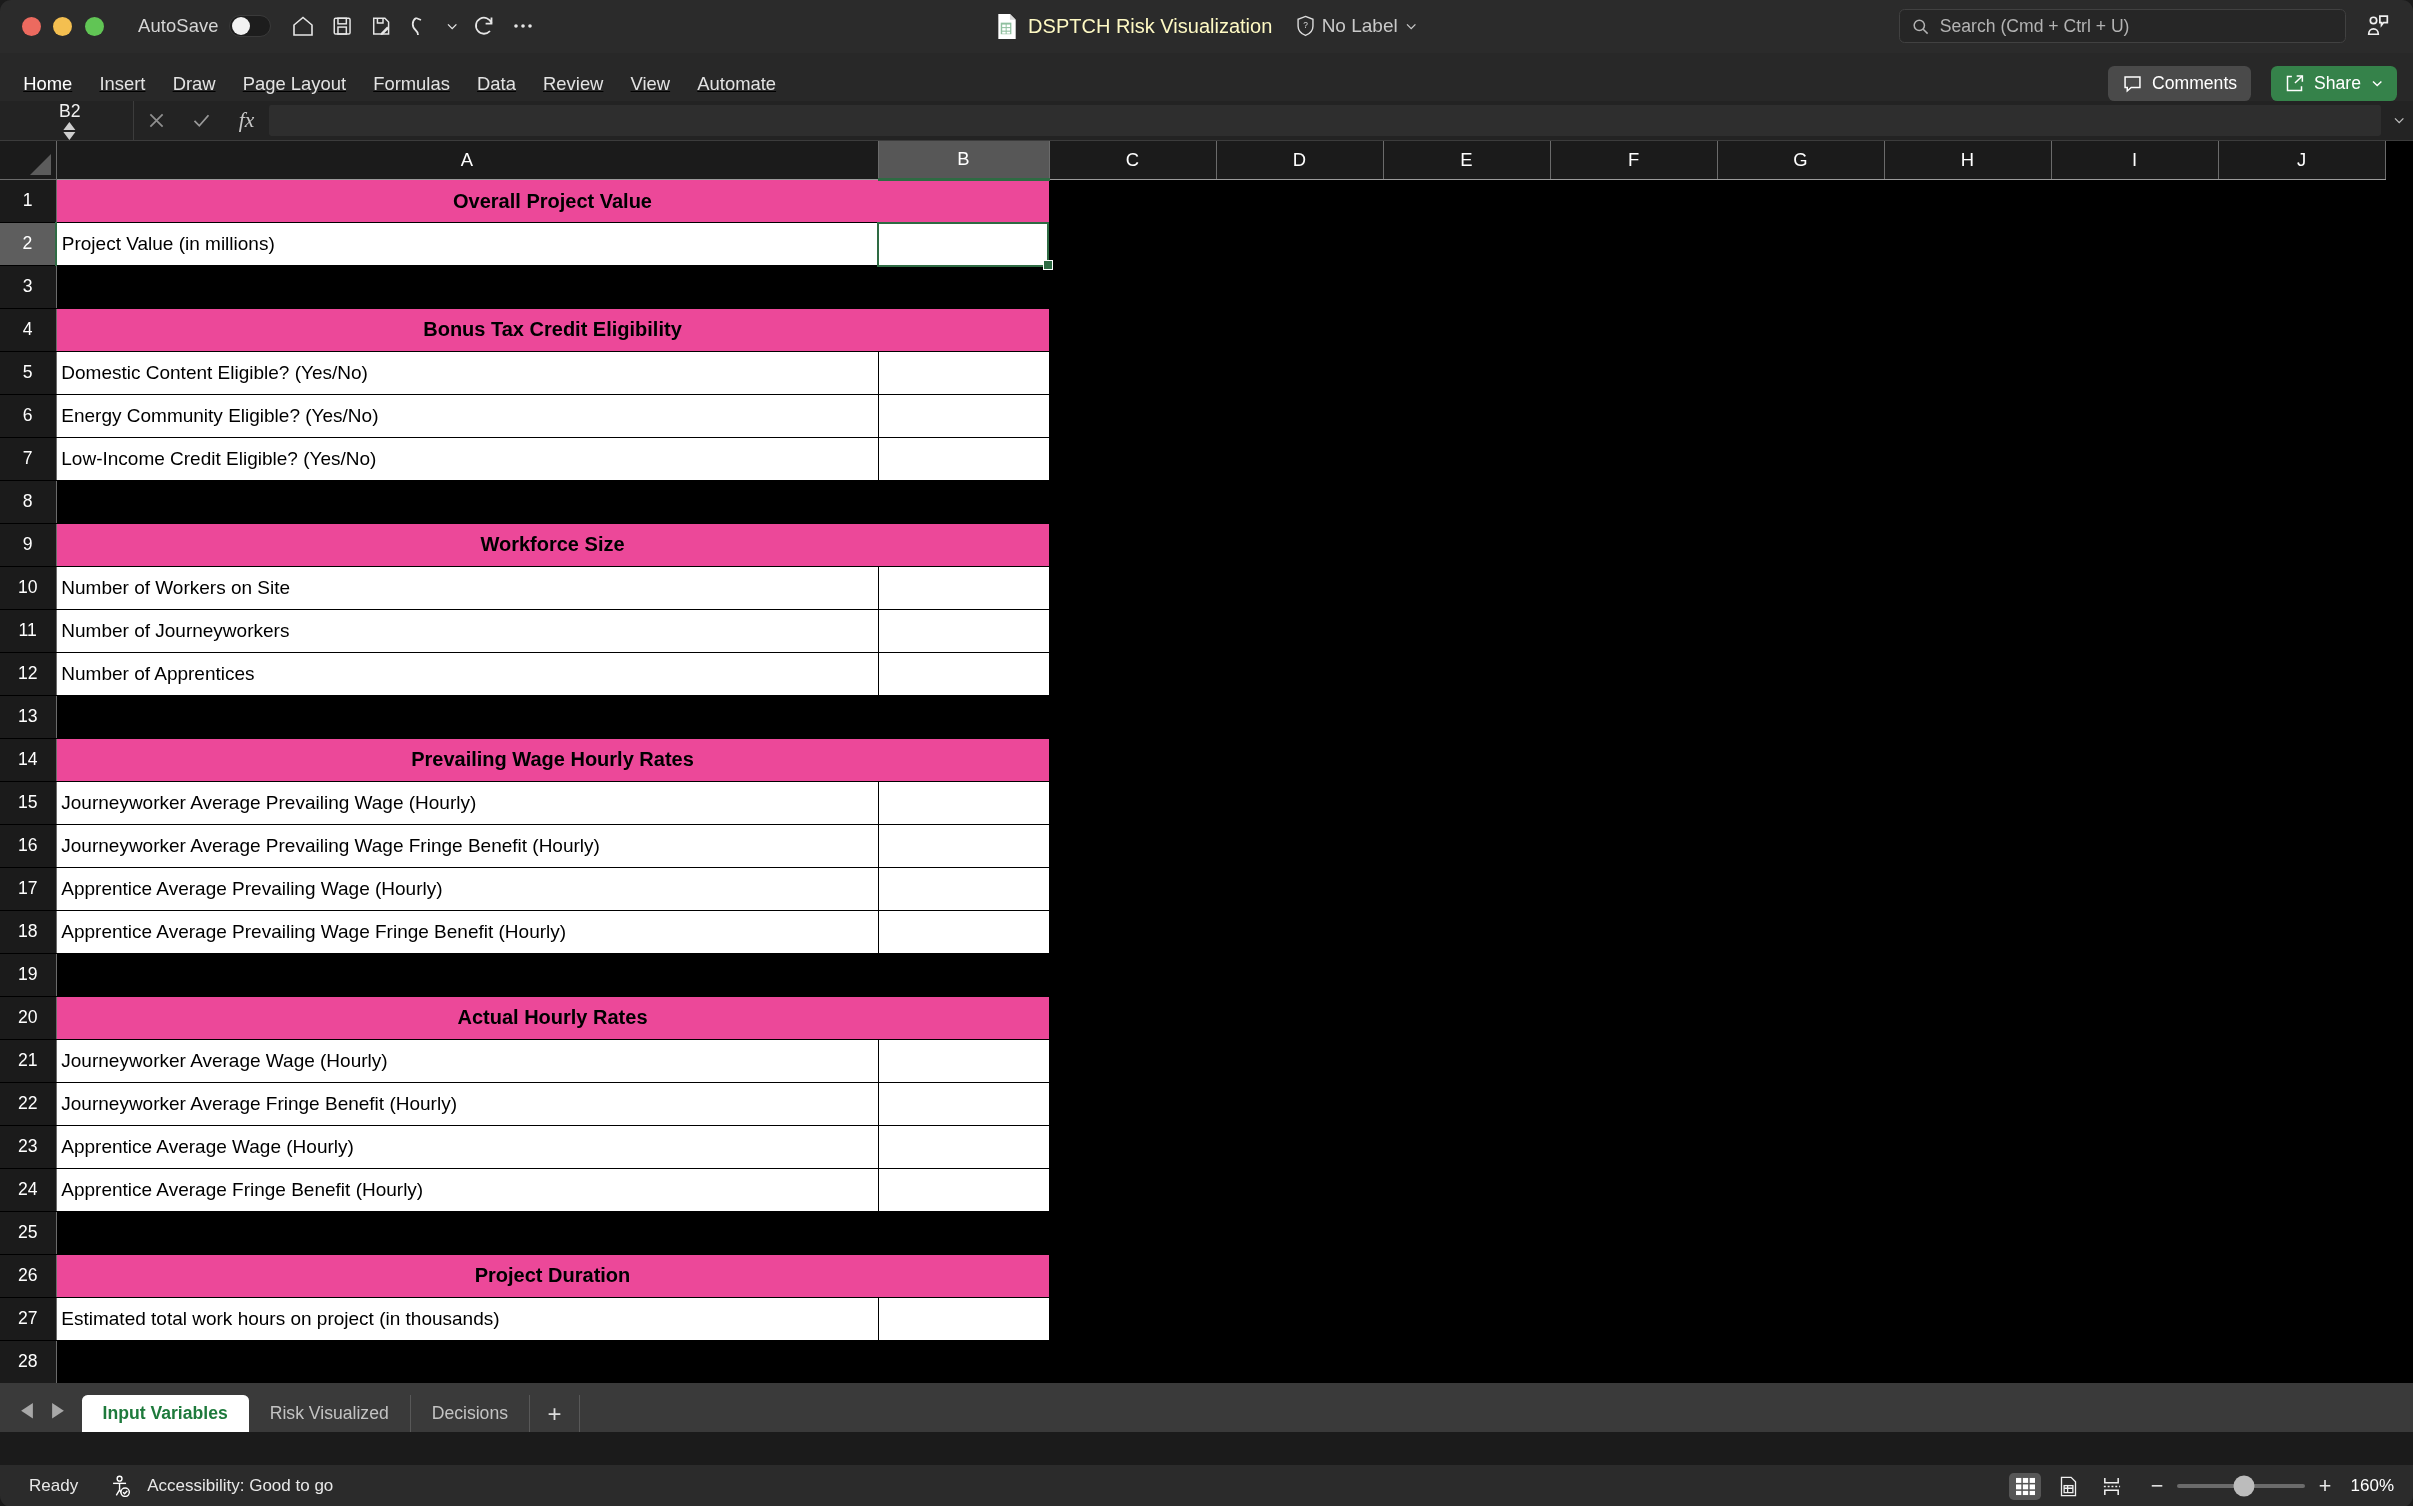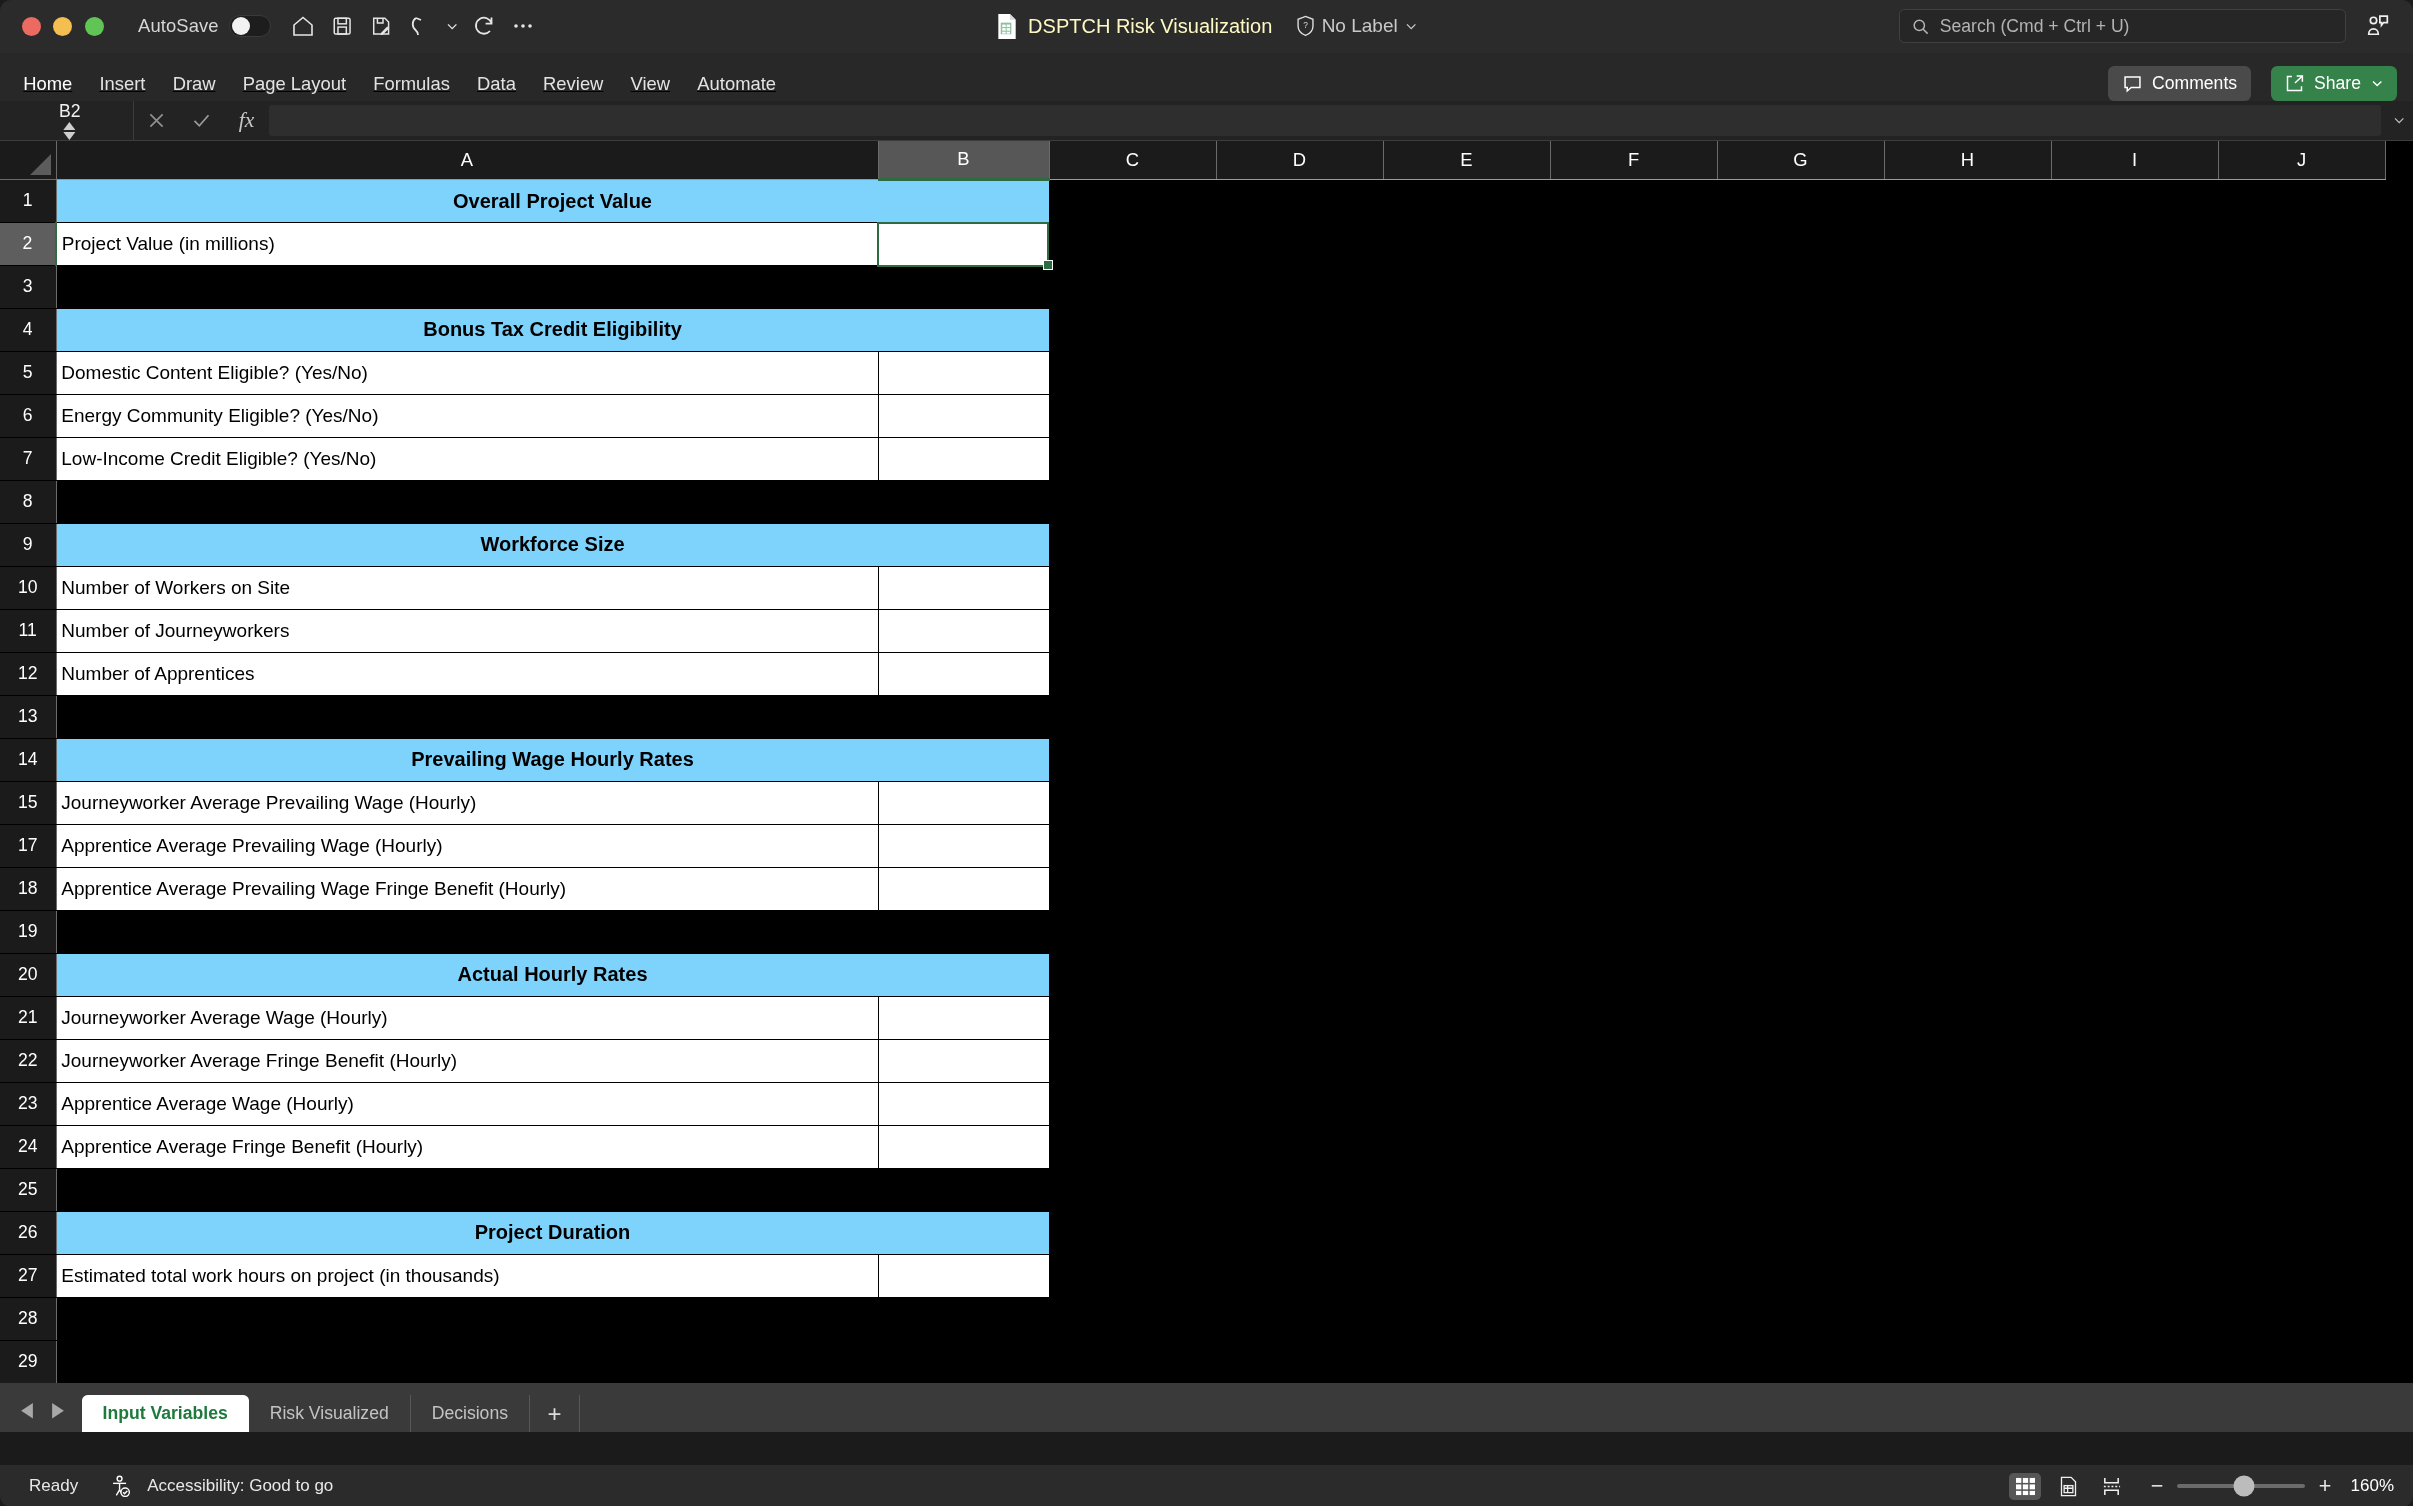--- a/index.html
+++ b/index.html
@@ -170,21 +170,21 @@
     padding: 0 4.8px;
     white-space: nowrap;
     overflow: visible;
   }
   td.cell.filled {
     background: #ffffff;
     border-right: 0.8px solid #000;
     border-bottom: 0.8px solid #000;
   }
   td.cell.header {
-    background: #7dd3fc;
+    background: #ec4899;
     font-weight: bold;
     text-align: center;
     font-size: 20px;
     border-bottom: 0.8px solid #000;
   }
   td.cell.label { text-align: left; }
   .selbox {
     position: absolute;
     border: 2.4px solid #2e6b43;
     background: transparent;
@@ -652,20 +652,33 @@
             <td class="cell"></td>
             <td class="cell"></td>
             <td class="cell"></td>
             <td class="cell"></td>
             <td class="cell"></td>
             <td class="cell"></td>
             <td class="cell"></td>
             <td class="cell"></td>
           </tr>
           <tr>
+            <td class="rowhead">16</td>
+            <td class="cell filled label">Journeyworker Average Prevailing Wage Fringe Benefit (Hourly)</td>
+            <td class="cell filled"></td>
+            <td class="cell"></td>
+            <td class="cell"></td>
+            <td class="cell"></td>
+            <td class="cell"></td>
+            <td class="cell"></td>
+            <td class="cell"></td>
+            <td class="cell"></td>
+            <td class="cell"></td>
+          </tr>
+          <tr>
             <td class="rowhead">17</td>
             <td class="cell filled label">Apprentice Average Prevailing Wage (Hourly)</td>
             <td class="cell filled"></td>
             <td class="cell"></td>
             <td class="cell"></td>
             <td class="cell"></td>
             <td class="cell"></td>
             <td class="cell"></td>
             <td class="cell"></td>
             <td class="cell"></td>

